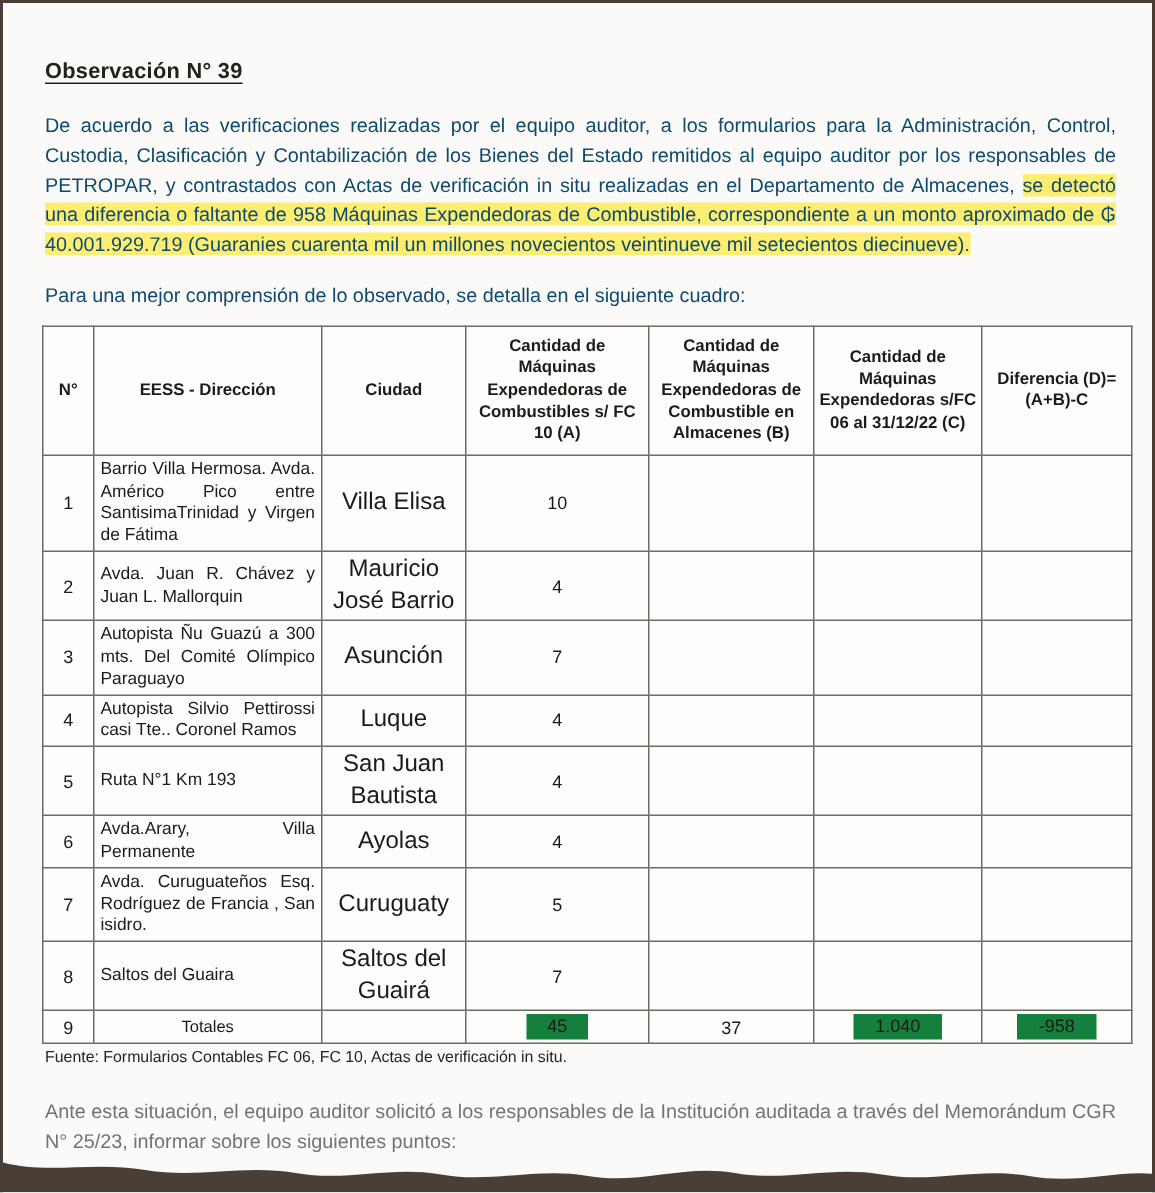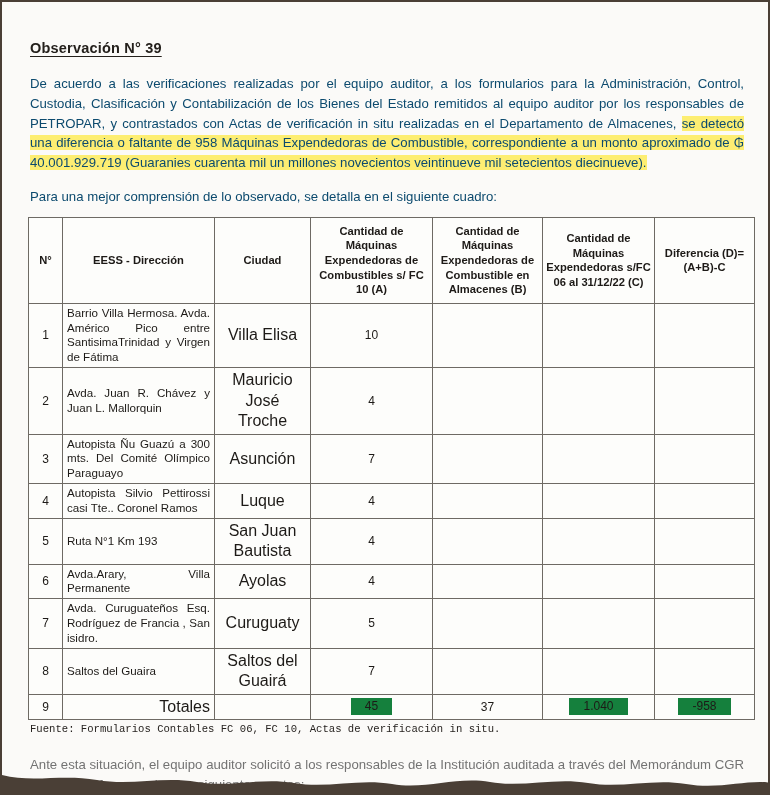--- a/index.html
+++ b/index.html
@@ -117,36 +117,35 @@
   td.c-ciud {
     font-size: 16px;
     text-align: center;
     line-height: 1.28;
   }
   td.c-num {
     text-align: center;
     font-size: 12px;
   }
   td.c-eess.total-lbl {
-    text-align: right;
-    font-size: 16px;
+    text-align: center;
+    font-size: 11px;
   }
 
   .cell-hl {
     display: inline-block;
     background: #15803d;
     padding: 1px 14px;
     line-height: 1.25;
   }
 
   .fuente {
     font-size: 10.6px;
     color: #272320;
     margin: 3px 0 0 4px;
-    font-family: Liberation Mono, monospace;
   }
 
   .footer-para {
     font-size: 13.2px;
     color: #737373;
     line-height: 1.5;
     text-align: justify;
     margin: 20px 4px 0 4px;
   }
 </style>
@@ -183,21 +182,21 @@
           <td class="c-ciud">Villa Elisa</td>
           <td class="c-num">10</td>
           <td class="c-num"></td>
           <td class="c-num"></td>
           <td class="c-num"></td>
         </tr>
 
         <tr>
           <td class="c-nro">2</td>
           <td class="c-eess">Avda. Juan R. Chávez y Juan L. Mallorquin</td>
-          <td class="c-ciud">Mauricio José Troche</td>
+          <td class="c-ciud">Mauricio José Barrio</td>
           <td class="c-num">4</td>
           <td class="c-num"></td>
           <td class="c-num"></td>
           <td class="c-num"></td>
         </tr>
 
         <tr>
           <td class="c-nro">3</td>
           <td class="c-eess">Autopista Ñu Guazú a 300 mts. Del Comité Olímpico Paraguayo</td>
           <td class="c-ciud">Asunción</td>

